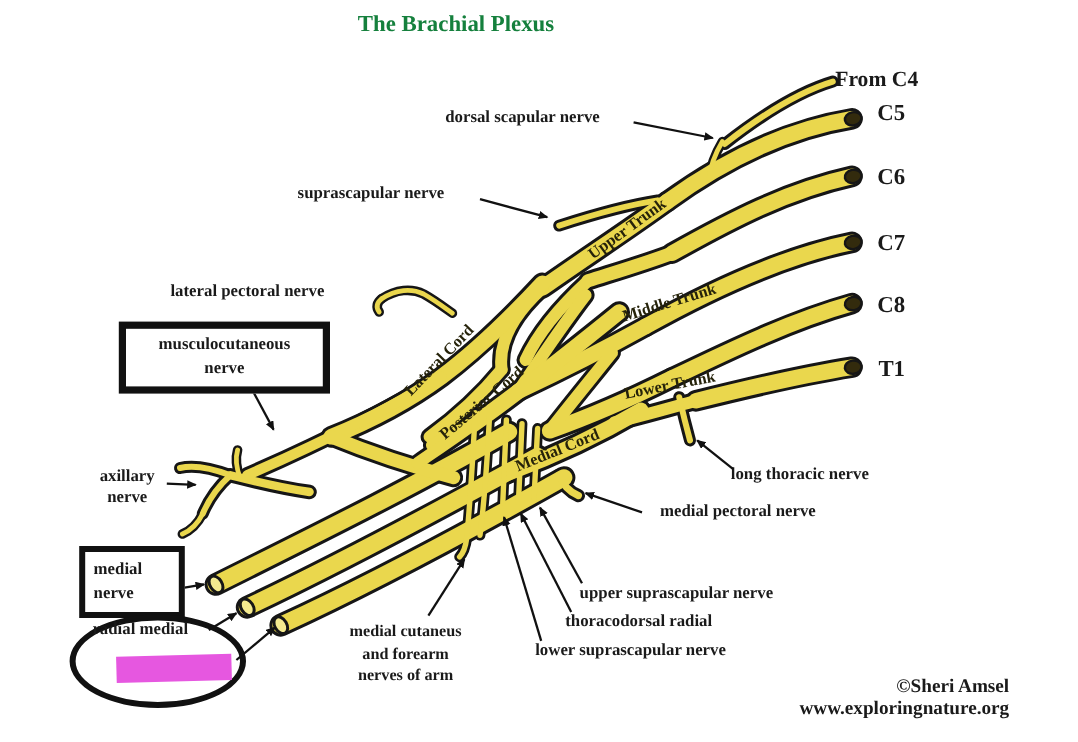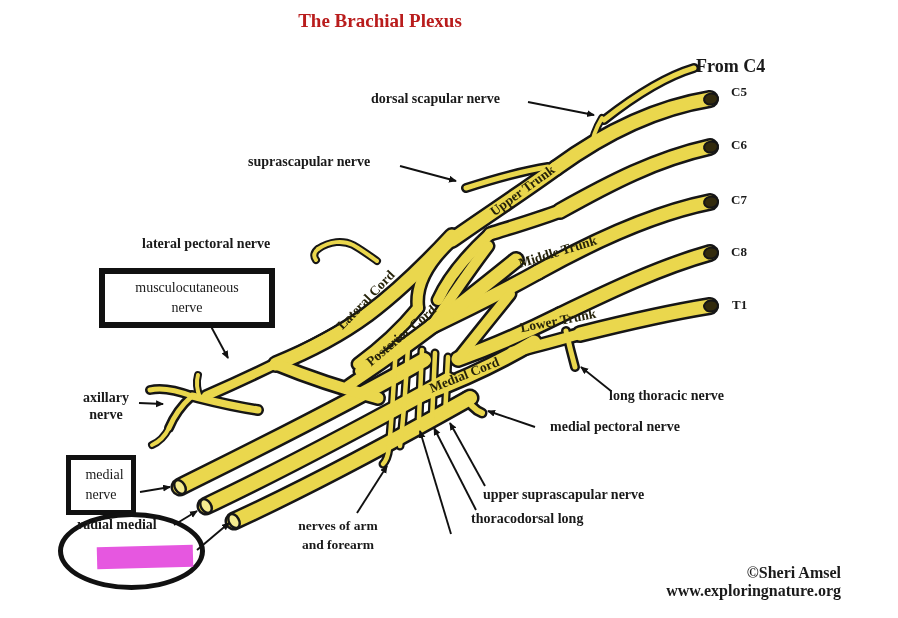--- a/index.html
+++ b/index.html
@@ -1,29 +1,29 @@
 <!DOCTYPE html>
 <html style="--nerve: #EAD74D; --outline: #161616; --capdark: #332B0D; --caplight: #F4EA8F; --highlight: #E657E0; --ink: #1A1A1A;"><head>
 <meta charset="utf-8">
 <style>
   html,body{margin:0;padding:0;background:#fff;}
   #stage{position:relative;width:898px;height:618px;background:#ffffff;overflow:hidden;
          font-family:"Liberation Serif", serif; color:var(--ink);}
   
   .lbl{position:absolute;font-weight:bold;font-size:14px;line-height:1.2;white-space:nowrap;color:var(--ink);}
   #title{position:absolute;top:10px;left:0;width:760px;text-align:center;
-         font-size:19px;font-weight:bold;color:#b91c1c;}
-  .root-lbl{font-size:13px;}
+         font-size:19px;font-weight:bold;color:#15803d;}
+  .root-lbl{font-size:19px;}
   .credit{position:absolute;right:57px;text-align:right;font-size:16px;font-weight:bold;white-space:nowrap;}
   
   .ann-box{position:absolute;background:#fff;border:6px solid #111;box-sizing:border-box;
            display:flex;flex-direction:column;justify-content:center;align-items:center;z-index:6;}
   .ann-ellipse{position:absolute;border:5px solid #111;border-radius:50%;box-sizing:border-box;z-index:6;}
   .hl{position:absolute;background:var(--highlight);transform:rotate(-1.5deg);z-index:7;}
-  .two-line{font-weight:normal;font-size:14px;line-height:1.45;text-align:center;}
+  .two-line{font-weight:bold;font-size:14px;line-height:1.45;text-align:center;}
   
   svg{position:absolute;left:0;top:0;z-index:1;}
   svg *{vector-effect:none;}
   #nerve-fill use, #nerve-outline use{fill:none;stroke-linecap:round;}
   #nerve-fill use{stroke:var(--nerve);}
   #nerve-outline use{stroke:var(--outline);}
   #nerve-fill .w14{stroke-width:14}   #nerve-outline .w14{stroke-width:19}
   #nerve-fill .w13{stroke-width:13}   #nerve-outline .w13{stroke-width:18}
   #nerve-fill .w11{stroke-width:11}   #nerve-outline .w11{stroke-width:16}
   #nerve-fill .w10{stroke-width:10}   #nerve-outline .w10{stroke-width:15}
@@ -236,36 +236,38 @@
       <div>musculocutaneous</div>
       <div>nerve</div>
     </div>
   </div>
 
   <div class="lbl" style="left:70px;top:390px;width:72px;text-align:center;white-space:normal;">
     <div>axillary</div>
     <div>nerve</div>
   </div>
 
-  <div class="ann-box" style="left:66px;top:455px;width:70px;height:60px;border-width:5px;align-items:center;padding-left:7px;">
+  <div class="ann-box" style="left:66px;top:455px;width:88px;height:60px;border-width:5px;align-items:flex-start;padding-left:7px;">
     <div class="two-line" style="text-align:left;">
       <div>medial</div>
       <div>nerve</div>
     </div>
   </div>
 
   <div class="ann-ellipse" style="left:58px;top:512px;width:147px;height:78px;"></div>
   <div class="lbl" style="left:77px;top:517px;z-index:6;">radial medial</div>
   <div class="hl" style="left:97px;top:546px;width:96px;height:22px;"></div>
 
   <div class="lbl" style="left:270px;top:517px;width:136px;text-align:center;white-space:normal;font-size:13.5px;line-height:1.38;">
+    <div>medial cutaneus</div>
+    <div>and forearm</div>
     <div>nerves of arm</div>
-    <div>and forearm</div>
   </div>
 
   <div class="lbl" style="left:483px;top:487px;">upper suprascapular nerve</div>
-  <div class="lbl" style="left:471px;top:511px;">thoracodorsal long</div>
+  <div class="lbl" style="left:471px;top:511px;">thoracodorsal radial</div>
+  <div class="lbl" style="left:446px;top:535px;">lower suprascapular nerve</div>
   <div class="lbl" style="left:609px;top:388px;">long thoracic nerve</div>
   <div class="lbl" style="left:537px;top:419px;margin-left:13px;">medial pectoral nerve</div>
 
   <div class="credit" style="top:564px;">©Sheri Amsel</div>
   <div class="credit" style="top:582px;">www.exploringnature.org</div>
 </div>
 
 </body></html>

